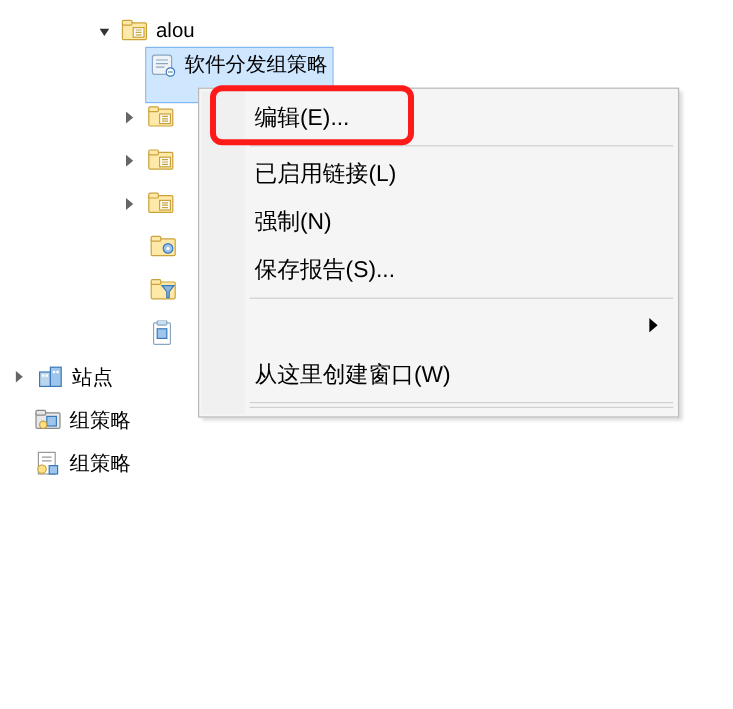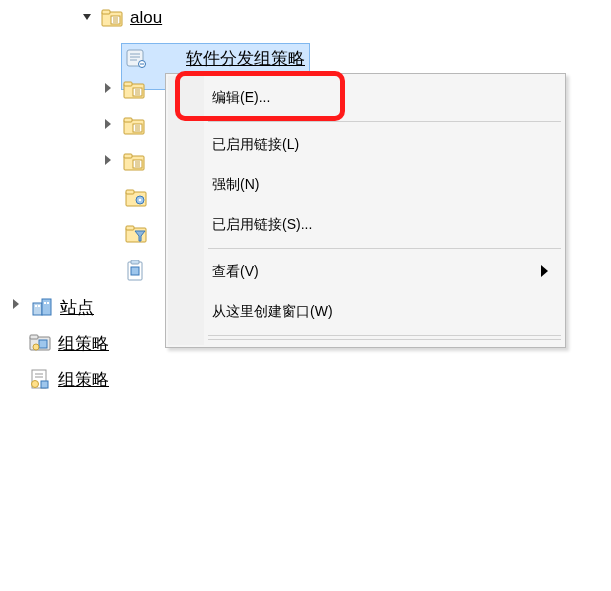--- a/index.html
+++ b/index.html
@@ -13,23 +13,23 @@
     overflow: hidden;
     position: relative;
     color: #000;
   }
   .tree {
     padding-top: 8px;
     padding-left: 10px;
   }
   .row {
     display: flex;
+    align-items: center;
     height: 36px;
     white-space: nowrap;
-    text-decoration: underline;
   }
   .expander {
     width: 16px;
     height: 16px;
     display: flex;
     align-items: center;
     justify-content: center;
     margin-right: 4px;
     color: #555;
   }
@@ -48,21 +48,20 @@
     margin-right: 6px;
   }
   .label { }
   .selected {
     background: #cfe6ff;
     outline: 1px solid #7fb7ef;
     padding: 1px 4px 18px 2px;
     display: inline-flex;
     align-items: center;
     height: 26px;
-    gap: 32px;
   }
 
   
   .ctxmenu {
     position: absolute;
     left: 165px;
     top: 73px;
     width: 395px;
     background: #f5f5f5;
     border: 1px solid #b8b8b8;
@@ -75,21 +74,21 @@
     width: 36px;
     background: #f0f0f0;
   }
   .ctxmenu .mi {
     position: relative;
     display: flex;
     align-items: center;
     height: 40px;
     padding-left: 44px;
     padding-right: 24px;
-    font-size: 14px;
+    font-size: 19px;
   }
   .ctxmenu .sep {
     height: 1px;
     background: #d0d0d0;
     margin: 3px 2px 3px 40px;
   }
   .submenu-arrow {
     position: absolute;
     right: 14px;
     top: 50%;
@@ -324,26 +323,25 @@
   </div>
   <div class="sep"></div>
 
   <div class="mi">
     <span>已启用链接(L)</span>
   </div>
   <div class="mi">
     <span>强制(N)</span>
   </div>
   <div class="mi">
-    <span>已启用链接(S)...</span>
+    <span>保存报告(S)...</span>
   </div>
   <div class="sep"></div>
 
   <div class="mi">
-    <span>查看(V)</span>
     <span class="submenu-arrow"><svg viewBox="0 0 8 12">
           <use href="#arrow-right"></use>
         </svg></span>
   </div>
   <div class="mi">
     <span>从这里创建窗口(W)</span>
   </div>
   <div class="sep"></div>
 
   <div class="sep"></div>

